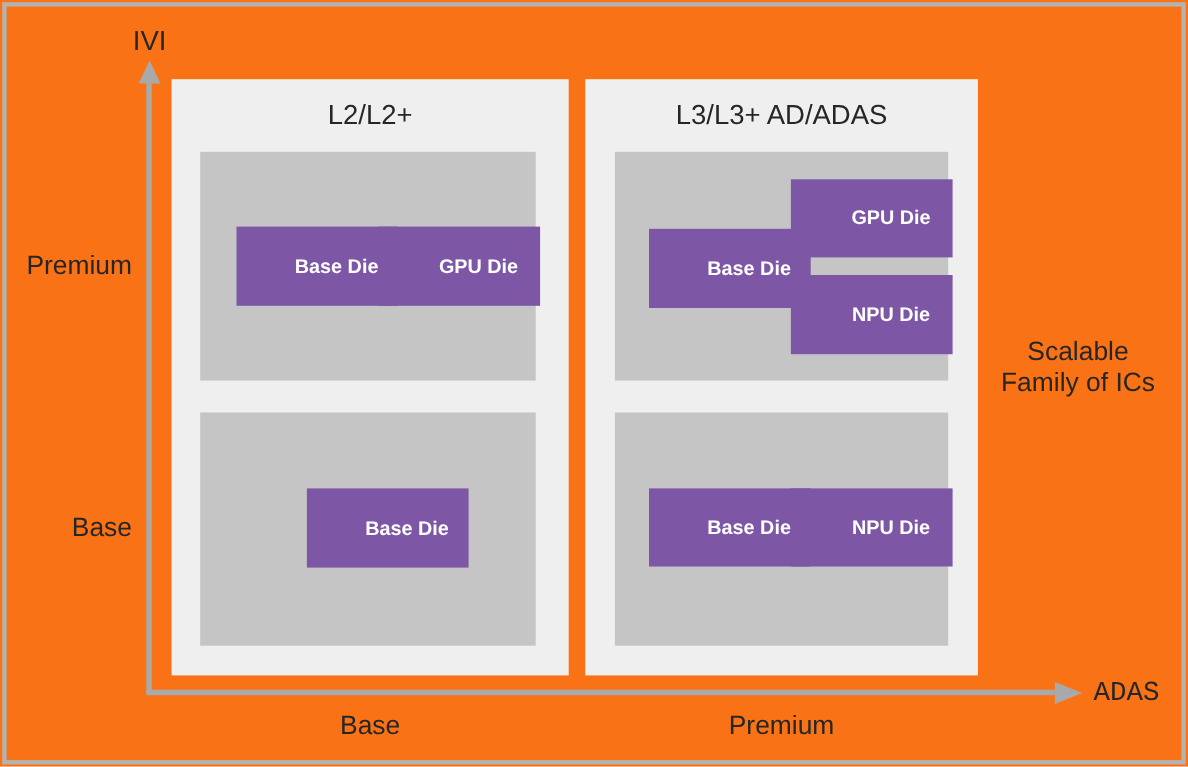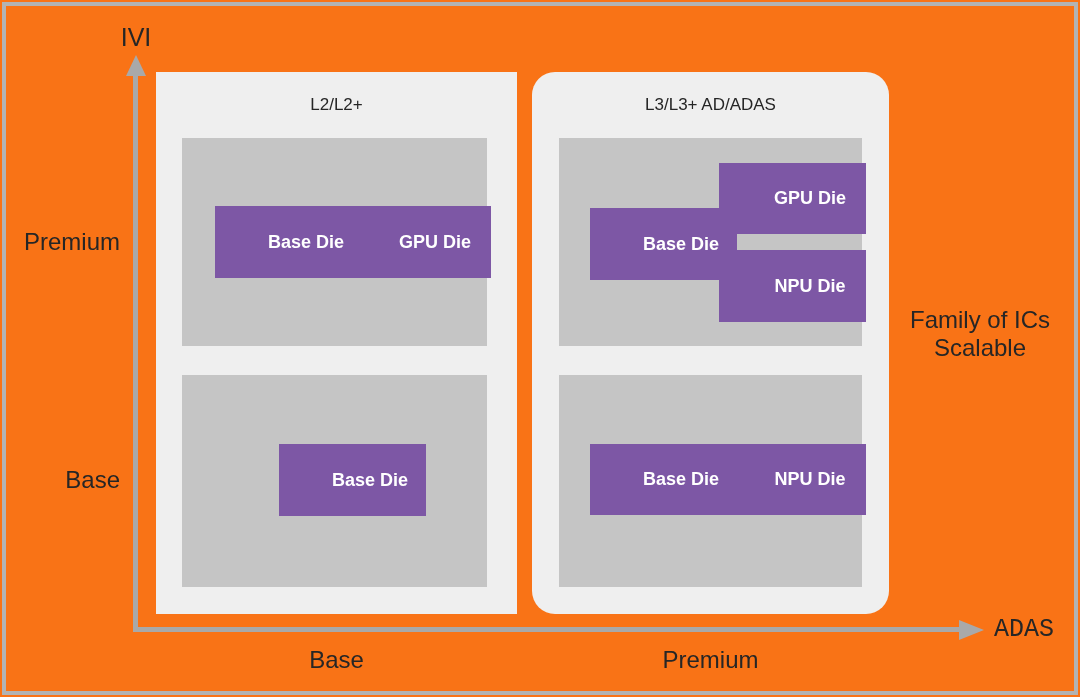--- a/index.html
+++ b/index.html
@@ -34,23 +34,23 @@
   .y-tick-premium{top:228px;}
   .y-tick-base{top:466px;}
 
   .x-tick{position:absolute;top:646px;text-align:center;font-size:24px;line-height:28px;}
   .x-tick-base{left:156px;width:361px;}
   .x-tick-premium{left:532px;width:357px;}
 
   
   .panel{position:absolute;top:72px;height:542px;background:var(--panel-fill);}
   .panel-left{left:156px;width:361px;}
-  .panel-right{left:532px;width:357px;border-radius:23px;}
+  .panel-right{left:532px;width:357px;}
   .panel-title{position:absolute;top:19px;left:0;right:0;text-align:center;
-    font-size:17px;line-height:28px;color:var(--text);}
+    font-size:25px;line-height:28px;color:var(--text);}
 
   
   .chip{position:absolute;background:var(--chip-fill);}
   .panel-left .chip-top{left:26px;top:66px;width:305px;height:208px;}
   .panel-left .chip-bottom{left:26px;top:303px;width:305px;height:212px;}
   .panel-right .chip-top{left:27px;top:66px;width:303px;height:208px;}
   .panel-right .chip-bottom{left:27px;top:303px;width:303px;height:212px;}
 
   
   .die{position:absolute;width:112px;height:72px;background:var(--die-fill);
@@ -107,16 +107,16 @@
       <div class="die rp-top-gpu">GPU Die</div>
       <div class="die rp-top-npu">NPU Die</div>
     </div>
     <div class="chip chip-bottom">
       <div class="die rp-bot-base">Base Die</div>
       <div class="die rp-bot-npu">NPU Die</div>
     </div>
   </div>
 
   <div class="annotation">
+    <div>Scalable</div>
     <div>Family of ICs</div>
-    <div>Scalable</div>
   </div>
 </div>
 
 </body></html>

